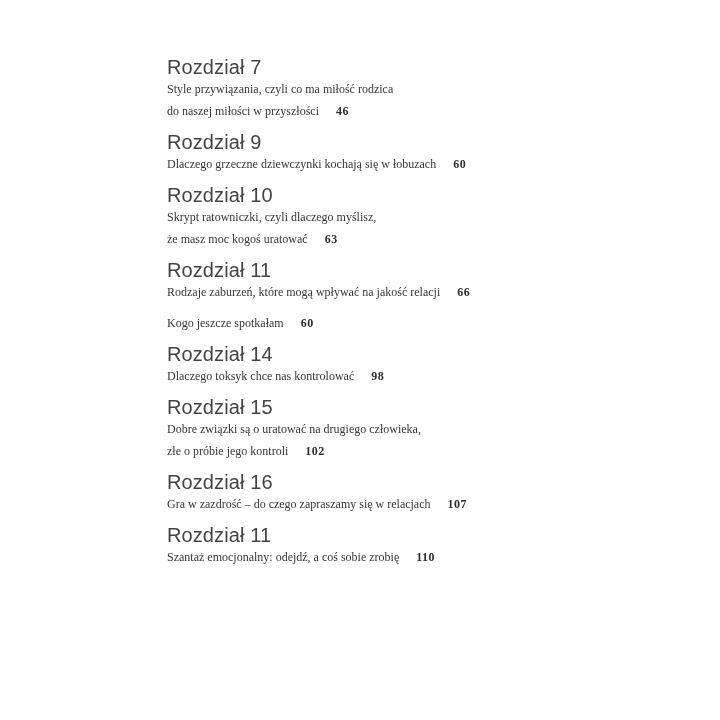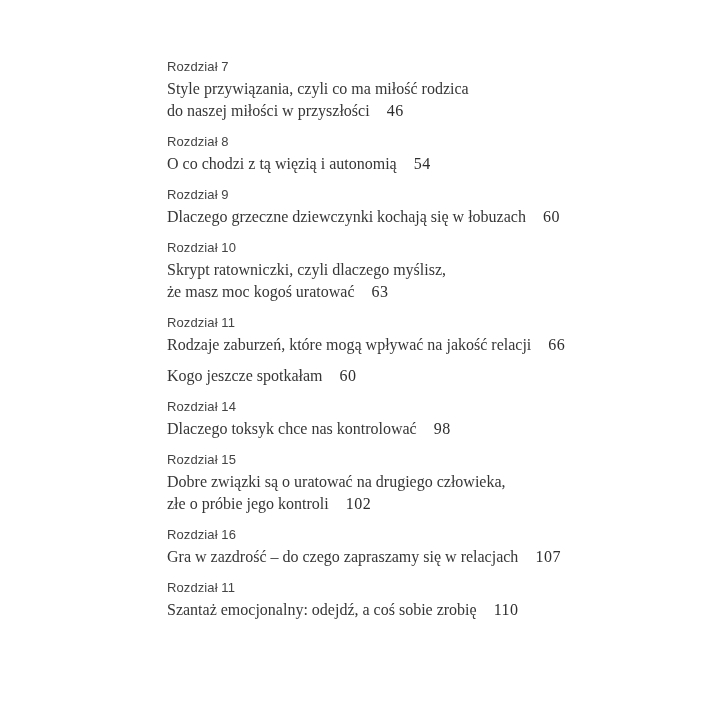--- a/index.html
+++ b/index.html
@@ -17,56 +17,52 @@
     position: absolute;
     top: 56px;
     left: 167px;
     width: 420px;
   }
   .toc-entry {
     margin: 0 0 9px 0;
   }
   .chapter-heading {
     font-family: "Liberation Sans", "DejaVu Sans", sans-serif;
-    font-size: 13px;
+    font-size: 20px;
     line-height: 22px;
     color: #444444;
     letter-spacing: 0.1px;
     white-space: nowrap;
   }
   .chapter-line {
     font-family: "Liberation Serif", "DejaVu Serif", serif;
-    font-size: 16px;
+    font-size: 12px;
     line-height: 22px;
     color: #363636;
     white-space: nowrap;
   }
   .page-number {
     font-family: "Liberation Serif", "DejaVu Serif", serif;
-    font-weight: normal;
+    font-weight: bold;
     color: #2e2e2e;
     margin-left: 17px;
     letter-spacing: 0.5px;
   }
 </style>
 </head>
 <body>
 
 <main class="toc">
 
     <section class="toc-entry">
       <div class="chapter-heading">Rozdział 7</div>
     <div class="chapter-line">Style przywiązania, czyli co ma miłość rodzica</div>
       <div class="chapter-line">do naszej miłości w przyszłości<span class="page-number">46</span></div>
     </section>
 
-    <section class="toc-entry">
-      <div class="chapter-heading">Rozdział 8</div>
-    <div class="chapter-line">O co chodzi z tą więzią i autonomią<span class="page-number">54</span></div>
-    </section>
 
     <section class="toc-entry">
       <div class="chapter-heading">Rozdział 9</div>
     <div class="chapter-line">Dlaczego grzeczne dziewczynki kochają się w łobuzach<span class="page-number">60</span></div>
     </section>
 
     <section class="toc-entry">
       <div class="chapter-heading">Rozdział 10</div>
     <div class="chapter-line">Skrypt ratowniczki, czyli dlaczego myślisz,</div>
       <div class="chapter-line">że masz moc kogoś uratować<span class="page-number">63</span></div>

